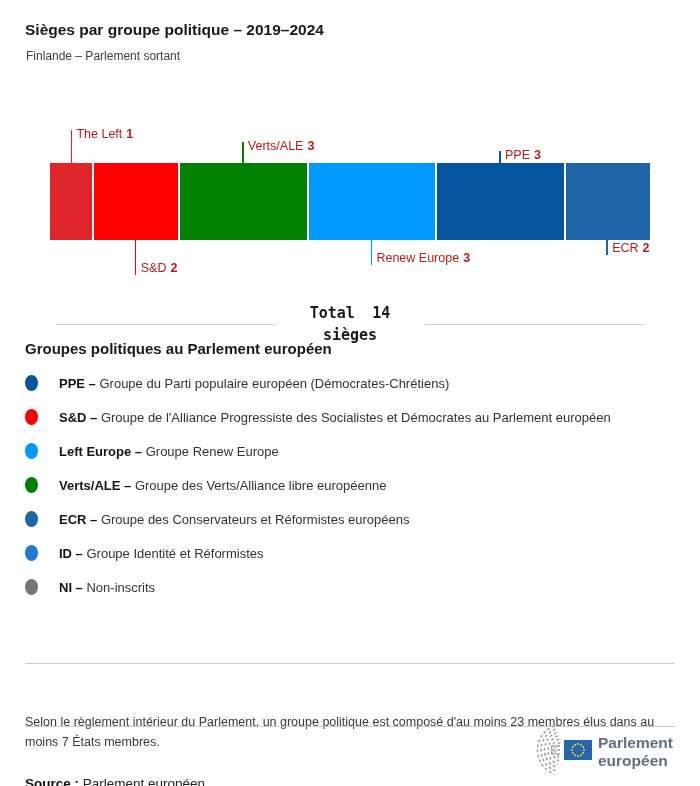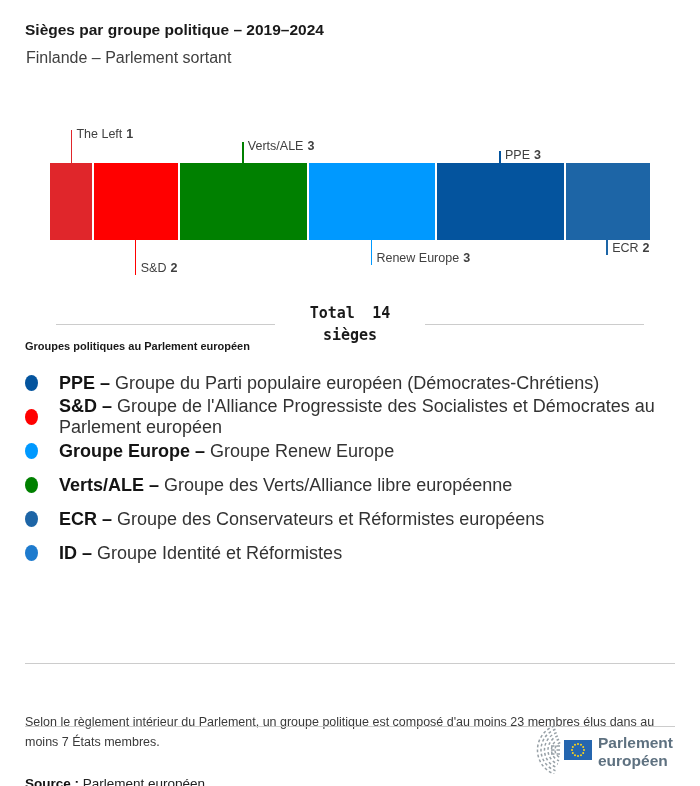--- a/index.html
+++ b/index.html
@@ -1,45 +1,45 @@
 <!DOCTYPE html>
 <html><head>
 <meta charset="utf-8">
 <style>
   html,body{margin:0;padding:0;background:#fff;}
   .page{position:relative;width:700px;height:786px;background:#fff;overflow:hidden;
         font-family:"Liberation Sans",sans-serif;color:#1a1a1a;padding-left:36px;}
 
   
   .title{position:absolute;top:21px;left:25px;font-size:15.5px;font-weight:700;color:#191919;}
-  .subtitle{position:absolute;top:49px;left:26px;font-size:16px;font-weight:400;color:#404040;}
+  .subtitle{position:absolute;top:49px;left:26px;font-size:12px;font-weight:400;color:#404040;}
 
   
   .chart{position:absolute;top:115px;left:0;width:700px;height:180px;}
   .bar{position:absolute;left:50px;top:48px;width:600px;height:77px;display:flex;}
   .seg{height:100%;}
   .seg + .seg{border-left:2px solid #fff;box-sizing:border-box;}
   .callout-line{position:absolute;width:1.5px;}
-  .callout-label{position:absolute;font-size:12.5px;color:#404040;white-space:nowrap;line-height:14px;}
+  .callout-label{position:absolute;font-size:12.5px;color:#b91c1c;white-space:nowrap;line-height:14px;}
   .callout-label b{margin-left:4px;font-weight:700;}
 
   
   .total-row{position:absolute;top:303px;left:0;width:700px;display:flex;align-items:center;
              box-sizing:border-box;padding:0 56px;}
   .total-rule{flex:1;height:1px;background:#ccc;}
   .total-text{min-width:150px;text-align:center;font-family:"DejaVu Sans Mono",monospace;
               font-weight:700;font-size:15px;line-height:1.45;color:#1a1a1a;}
   .total-text .l1{word-spacing:0.55em;}
 
   
-  .legend-heading{position:absolute;top:340px;left:25px;font-size:11px;font-weight:700;color:#191919;}
+  .legend-heading{position:absolute;top:340px;left:25px;font-size:15px;font-weight:700;color:#191919;}
   .legend{position:absolute;top:366px;left:25px;width:660px;}
   .legend-row{display:flex;align-items:center;height:34px;}
   .dot{width:13px;height:16px;border-radius:50%;margin-right:21px;flex:none;}
-  .legend-text{font-size:18px;color:#333;}
+  .legend-text{font-size:13px;color:#333;}
   .legend-text b{color:#141414;font-weight:700;}
 
   
   .divider{position:absolute;left:25px;width:650px;height:0;border-top:1px solid #ccc;}
   .d1{top:663px;} .d2{top:726px;}
   .footnote{position:absolute;top:712px;left:25px;width:640px;font-size:12.5px;line-height:1.6;color:#3a3a3a;}
   .source{position:absolute;top:753px;left:25px;font-size:13.5px;color:#222;margin-top:23px;}
   .source b{font-weight:700;color:#111;}
   .logo{position:absolute;top:726px;left:535px;width:140px;height:48px;}
 </style>
@@ -90,33 +90,37 @@
       <div class="legend-row">
         <span class="dot" style="background: rgb(4, 84, 158);"></span>
         <span class="legend-text"><b>PPE – </b><span>Groupe du Parti populaire européen (Démocrates-Chrétiens)</span></span>
       </div>
       <div class="legend-row">
         <span class="dot" style="background: rgb(255, 0, 0);"></span>
         <span class="legend-text"><b>S&amp;D – </b><span>Groupe de l'Alliance Progressiste des Socialistes et Démocrates au Parlement européen</span></span>
       </div>
       <div class="legend-row">
         <span class="dot" style="background: rgb(0, 153, 255);"></span>
-        <span class="legend-text"><b>Groupe Europe – </b><span>Groupe Renew Europe</span></span>
+        <span class="legend-text"><b>Left Europe – </b><span>Groupe Renew Europe</span></span>
       </div>
       <div class="legend-row">
         <span class="dot" style="background: rgb(0, 128, 0);"></span>
         <span class="legend-text"><b>Verts/ALE – </b><span>Groupe des Verts/Alliance libre européenne</span></span>
       </div>
       <div class="legend-row">
         <span class="dot" style="background: rgb(29, 101, 166);"></span>
         <span class="legend-text"><b>ECR – </b><span>Groupe des Conservateurs et Réformistes européens</span></span>
       </div>
       <div class="legend-row">
         <span class="dot" style="background: rgb(30, 123, 206);"></span>
         <span class="legend-text"><b>ID – </b><span>Groupe Identité et Réformistes</span></span>
+      </div>
+      <div class="legend-row">
+        <span class="dot" style="background: rgb(117, 117, 117);"></span>
+        <span class="legend-text"><b>NI – </b><span>Non-inscrits</span></span>
       </div>
     </div>
 
   <div class="divider d1"></div>
   <div class="footnote">Selon le règlement intérieur du Parlement, un groupe politique est composé d'au moins 23 membres élus dans au moins 7 États membres.</div>
   <div class="divider d2"></div>
 
   <div class="source">
     <b>Source :</b>
     <span>Parlement européen</span>

